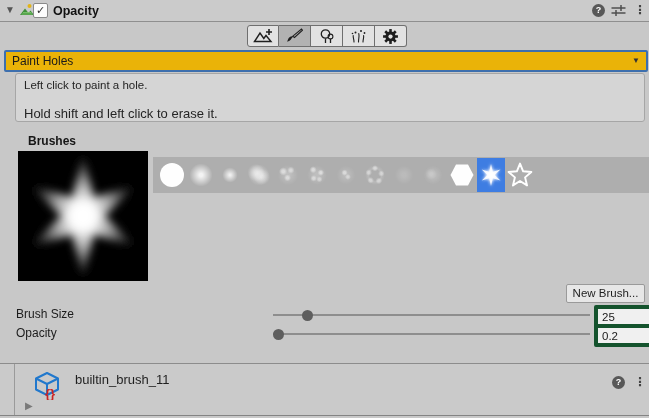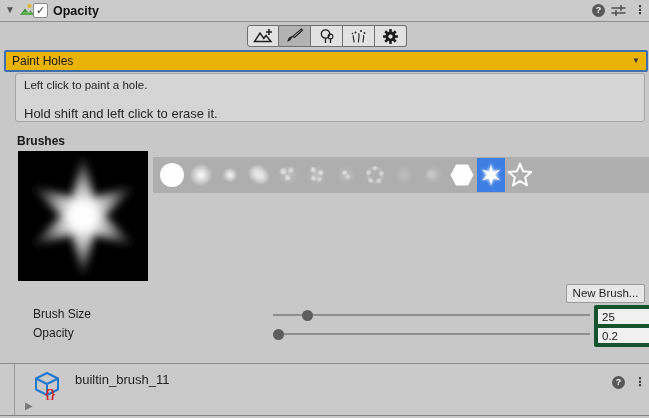--- a/index.html
+++ b/index.html
@@ -29,41 +29,41 @@
   .dropdown{position:absolute;left:4px;top:50px;width:640px;height:18px;background:#eab308;border:2px solid #3d6fae;border-radius:2px;box-sizing:content-box;}
   .dropdown-text{position:absolute;left:6px;top:2px;font-size:12px;color:#1a1a1a;}
   .dropdown-arrow{position:absolute;right:6px;top:4px;font-size:8px;color:#333;}
 
   
   .helpbox{position:absolute;left:15px;top:73px;width:628px;height:47px;background:#d5d5d5;border:1px solid #a6a6a6;border-radius:3px;}
   .helpline1{position:absolute;left:8px;top:5px;font-size:11.5px;color:#252525;}
   .helpline2{position:absolute;left:8px;top:32px;font-size:13px;color:#252525;}
 
   
-  .brushes-label{position:absolute;left:17px;top:134px;font-weight:bold;font-size:12px;color:#161616;}
+  .brushes-label{position:absolute;left:28px;top:134px;font-weight:bold;font-size:12px;color:#161616;}
   .preview{position:absolute;left:18px;top:151px;width:130px;height:130px;background:#000;}
   .strip{position:absolute;left:153px;top:157px;width:496px;height:36px;background:#aeaeae;}
   .tile{position:absolute;top:1px;width:28px;height:34px;display:flex;align-items:center;justify-content:center;}
   .tile.selected{background:#3e7de2;}
   .thumb{width:24px;height:24px;}
   .t-solid{border-radius:50%;background:#fefefe;}
   .t-soft{background:radial-gradient(circle,rgba(255,255,255,.85) 10%,rgba(255,255,255,0) 68%);}
   .t-soft-sm{background:radial-gradient(circle,rgba(255,255,255,.8) 5%,rgba(255,255,255,0) 45%);}
   .t-blob{background:radial-gradient(circle at 38% 40%,rgba(255,255,255,.5) 8%,rgba(255,255,255,0) 42%),radial-gradient(circle at 62% 58%,rgba(255,255,255,.45) 6%,rgba(255,255,255,0) 40%),radial-gradient(circle,rgba(255,255,255,.35) 20%,rgba(255,255,255,0) 62%);}
   .t-speck1{background:radial-gradient(circle at 30% 35%,rgba(255,255,255,.5) 6%,rgba(255,255,255,0) 18%),radial-gradient(circle at 62% 30%,rgba(255,255,255,.45) 5%,rgba(255,255,255,0) 16%),radial-gradient(circle at 48% 62%,rgba(255,255,255,.45) 6%,rgba(255,255,255,0) 18%),radial-gradient(circle,rgba(255,255,255,.22) 10%,rgba(255,255,255,0) 60%);}
   .t-speck2{background:radial-gradient(circle at 34% 28%,rgba(255,255,255,.5) 5%,rgba(255,255,255,0) 15%),radial-gradient(circle at 66% 40%,rgba(255,255,255,.5) 5%,rgba(255,255,255,0) 15%),radial-gradient(circle at 36% 64%,rgba(255,255,255,.45) 5%,rgba(255,255,255,0) 15%),radial-gradient(circle at 60% 68%,rgba(255,255,255,.4) 5%,rgba(255,255,255,0) 14%),radial-gradient(circle,rgba(255,255,255,.2) 12%,rgba(255,255,255,0) 58%);}
   .t-speck3{background:radial-gradient(circle at 44% 40%,rgba(255,255,255,.45) 6%,rgba(255,255,255,0) 16%),radial-gradient(circle at 58% 58%,rgba(255,255,255,.4) 5%,rgba(255,255,255,0) 15%),radial-gradient(circle,rgba(255,255,255,.18) 10%,rgba(255,255,255,0) 55%);}
   .t-ring{background:radial-gradient(circle at 50% 22%,rgba(255,255,255,.45) 5%,rgba(255,255,255,0) 14%),radial-gradient(circle at 76% 44%,rgba(255,255,255,.4) 5%,rgba(255,255,255,0) 14%),radial-gradient(circle at 66% 74%,rgba(255,255,255,.4) 5%,rgba(255,255,255,0) 14%),radial-gradient(circle at 32% 72%,rgba(255,255,255,.4) 5%,rgba(255,255,255,0) 14%),radial-gradient(circle at 24% 40%,rgba(255,255,255,.4) 5%,rgba(255,255,255,0) 14%),radial-gradient(circle,rgba(255,255,255,0) 30%,rgba(255,255,255,.15) 40%,rgba(255,255,255,0) 58%);}
   .t-faint1{background:radial-gradient(circle,rgba(255,255,255,.35) 12%,rgba(255,255,255,0) 55%);opacity:.45;}
   .t-faint2{background:radial-gradient(circle at 42% 46%,rgba(255,255,255,.4) 8%,rgba(255,255,255,0) 30%),radial-gradient(circle,rgba(255,255,255,.3) 15%,rgba(255,255,255,0) 55%);opacity:.55;}
 
   .newbrush-btn{position:absolute;left:566px;top:284px;width:79px;height:19px;background:#e7e7e7;border:1px solid #9a9a9a;border-radius:2px;font-size:11.5px;color:#1e1e1e;text-align:center;line-height:17px;box-sizing:border-box;}
 
   
-  .slider-label{position:absolute;left:33px;font-size:12px;color:#1c1c1c;}
+  .slider-label{position:absolute;left:16px;font-size:12px;color:#1c1c1c;}
   .track{position:absolute;left:273px;width:317px;height:2px;background:#8e8e8e;}
   .thumb-dot{position:absolute;width:11px;height:11px;border-radius:50%;background:#5e5e5e;}
   .numfield{position:absolute;left:594px;width:50px;height:15px;background:#f0f0f0;border:4px solid #14532d;border-radius:2px;font-family:"Liberation Sans",sans-serif;font-size:11.5px;color:#1a1a1a;padding:0 0 0 4px;outline:none;}
 
   
   .builtin-bar{position:absolute;left:14px;top:345px;width:629px;height:15px;background:#d6d6d6;border:1px solid #9c9c9c;font-size:11px;color:#2a2a2a;line-height:15px;padding-left:5px;box-sizing:content-box;}
   .asset-section{position:absolute;left:0;top:363px;width:649px;height:51px;background:#cacaca;border-top:1px solid #8c8c8c;border-bottom:1px solid #848484;}
   .asset-vline{position:absolute;left:14px;top:0;width:1px;height:51px;background:#9a9a9a;}
   .asset-icon{position:absolute;left:33px;top:6px;}
   .asset-name{position:absolute;left:75px;top:8px;font-size:13px;color:#1f1f1f;}

